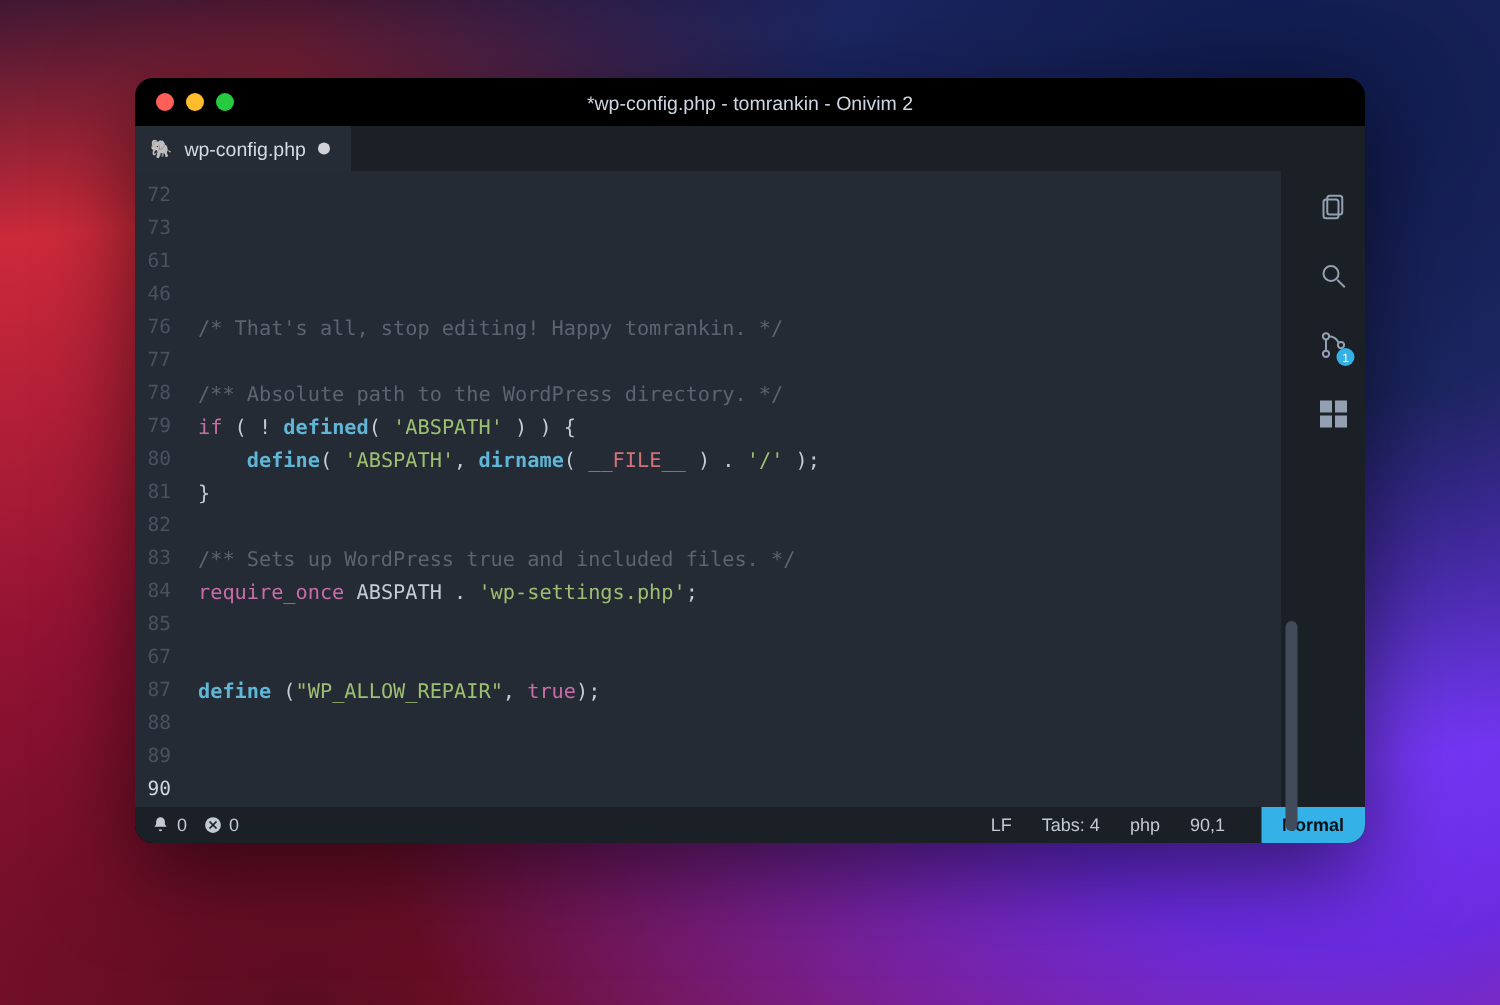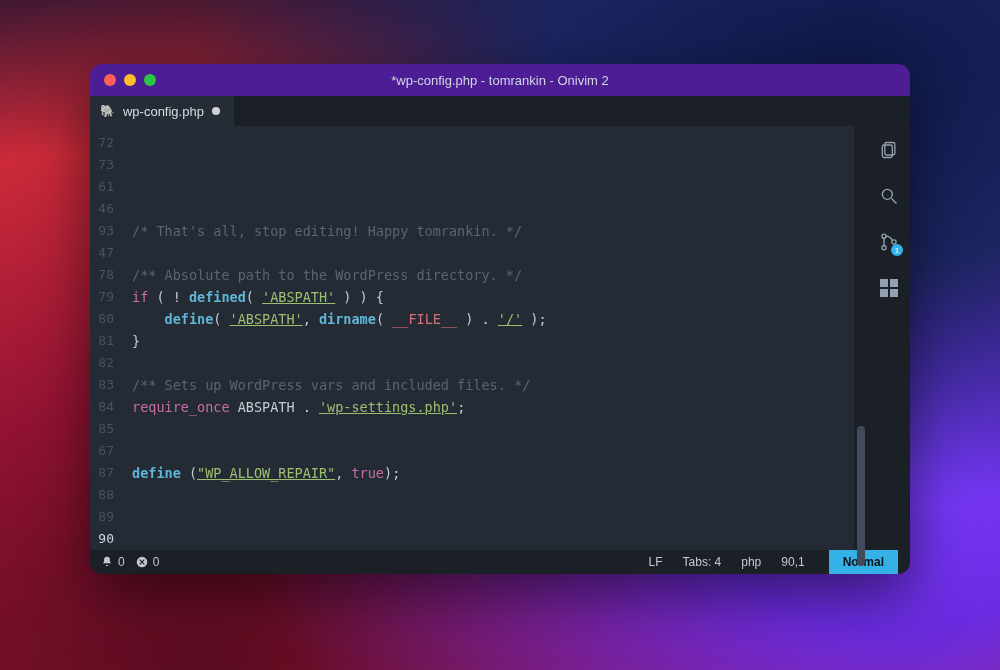--- a/index.html
+++ b/index.html
@@ -6,55 +6,55 @@
   html, body { width: 1000px; height: 670px; overflow: hidden; font-family: -apple-system, "Helvetica Neue", Arial, sans-serif; }
   .bg {
     position: absolute; inset: 0;
     background:
       radial-gradient(120% 120% at 85% 10%, #0f1a4a 0%, #1b2560 25%, transparent 55%),
       radial-gradient(110% 120% at 90% 70%, #7a3cff 0%, #6a2be0 20%, transparent 60%),
       radial-gradient(150% 130% at 20% 100%, #5a0c20 0%, #911233 30%, #cc2a3a 60%, transparent 85%),
       linear-gradient(160deg, #0a1130 0%, #0e0b1d 30%, #060608 80%);
   }
   .window {
-    position: absolute; left: 90px; top: 64px; width: 820px; height: 510px;
-    background: #4c1d95; border-radius: 12px; box-shadow: 0 20px 60px rgba(0,0,0,.55);
+    position: absolute; left: 90px; top: 52px; width: 820px; height: 510px;
+    background: #000000; border-radius: 12px; box-shadow: 0 20px 60px rgba(0,0,0,.55);
     display: flex; flex-direction: column; overflow: hidden;
   }
   .titlebar { height: 32px; display:flex; align-items:center; position:relative; }
   .traffic { display:flex; gap:8px; margin-left:14px; }
   .dot { width:12px; height:12px; border-radius:50%; }
   .dot.red{background:#ff5f56;} .dot.yellow{background:#ffbd2e;} .dot.green{background:#27c93f;}
   .title { position:absolute; left:0; right:0; text-align:center; font-size:13px; color:#cfd6e1; pointer-events:none; }
   .tabs { height:30px; display:flex; background:#1b2027; }
   .tab { display:flex; align-items:center; gap:8px; padding:0 14px 0 10px; background:#262c36; color:#d6dbe4; font-size:13px; }
   .tab .icn { font-size:12px; color:#c58bd6; }
   .tab .dirty { width:8px; height:8px; border-radius:50%; background:#cfd2d8; }
   .content { flex:1; display:flex; min-height:0; }
   .editor { flex:1; display:flex; background:#252b34; position:relative; min-width:0; }
   .gutter { width:30px; padding:6px 6px 0 0; text-align:right; color:#4a5260; font-family: Menlo, Consolas, monospace; font-size:13px; line-height:22px; }
   .gutter .cur { color:#cfd6e1; }
   .code { flex:1; padding:6px 0 0 12px; font-family: Menlo, Consolas, monospace; font-size:13.5px; line-height:22px; color:#c4cbd5; white-space:pre; overflow:hidden; min-width:0; }
   .cm { color:#5b6470; }
   .kw { color:#c96da9; }
   .fn { color:#5fb6d6;font-weight:bold; }
-  .str { color:#9dbf72;text-decoration:underline; }
+  .str { color:#9dbf72; }
   .mag { color:#d27277; }
   .scrollbar { width:14px; background:#1b2027; position:relative; }
   .thumb { position:absolute; left:3px; right:3px; top:300px; height:140px; background:#414b59; border-radius:4px; }
   .rail { width:42px; background:#1b2027; display:flex; flex-direction:column; align-items:center; padding-top:14px; gap:26px; }
   .rail .ic { width:20px; height:20px; color:#94a0b1; position:relative; display:flex; align-items:center; justify-content:center; }
   .rail svg { width:20px; height:20px; stroke:#94a0b1; fill:none; stroke-width:1.6; }
   .badge { position:absolute; right:-4px; bottom:-4px; width:12px; height:12px; border-radius:50%; background:#34b1e6; color:#fff; font-size:8px; display:flex; align-items:center; justify-content:center; font-family:Arial;}
   .grid4 { width:18px; height:18px; display:grid; grid-template-columns:1fr 1fr; grid-template-rows:1fr 1fr; gap:2px; }
   .grid4 span{ background:#94a0b1; }
   .status { height:24px; background:#1b2027; display:flex; align-items:center; font-size:12px; color:#c2c9d3; }
   .status .left { display:flex; align-items:center; gap:10px; padding-left:10px; }
   .status .left svg { width:14px; height:14px; stroke:#c2c9d3; fill:#c2c9d3; }
-  .status .right { margin-left:auto; display:flex; align-items:center; gap:20px; padding-right:12px; }
+  .status .right { margin-left:auto; display:flex; align-items:center; gap:20px; padding-right:0; }
   .mode { background:#34b1e6; color:#0d1218; height:24px; display:flex; align-items:center; padding:0 14px; font-weight:600; }
 </style>
 </head>
 <body>
 
 <div class="bg"></div>
 
 <div class="window">
 
   <div class="titlebar">
@@ -74,22 +74,22 @@
     </div>
   </div>
 
   <div class="content">
     <div class="editor">
       <div class="gutter" id="gutter">
           <div>72</div>
           <div>73</div>
           <div>61</div>
           <div>46</div>
-          <div>93</div>
-          <div>47</div>
+          <div>76</div>
+          <div>77</div>
           <div>78</div>
           <div>79</div>
           <div>80</div>
           <div>81</div>
           <div>82</div>
           <div>83</div>
           <div>84</div>
           <div>85</div>
           <div>67</div>
           <div>87</div>
@@ -101,21 +101,21 @@
 <span></span>
 <span></span>
 <span></span>
 <span class="cm">/* That's all, stop editing! Happy tomrankin. */</span>
 <span></span>
 <span class="cm">/** Absolute path to the WordPress directory. */</span>
 <span class="kw">if</span><span> ( ! </span><span class="fn">defined</span><span>( </span><span class="str">'ABSPATH'</span><span> ) ) {</span>
 <span>    </span><span class="fn">define</span><span>( </span><span class="str">'ABSPATH'</span><span>, </span><span class="fn">dirname</span><span>( </span><span class="mag">__FILE__</span><span> ) . </span><span class="str">'/'</span><span> );</span>
 <span>}</span>
 <span></span>
-<span class="cm">/** Sets up WordPress vars and included files. */</span>
+<span class="cm">/** Sets up WordPress true and included files. */</span>
 <span class="kw">require_once</span><span> ABSPATH . </span><span class="str">'wp-settings.php'</span><span>;</span>
 <span></span>
 <span></span>
 <span class="fn">define</span><span> (</span><span class="str">"WP_ALLOW_REPAIR"</span><span>, </span><span class="kw">true</span><span>);</span>
 <span></span>
 <span></span>
 <span></span>
 </div>
       <div class="scrollbar">
         <div class="thumb"></div>

